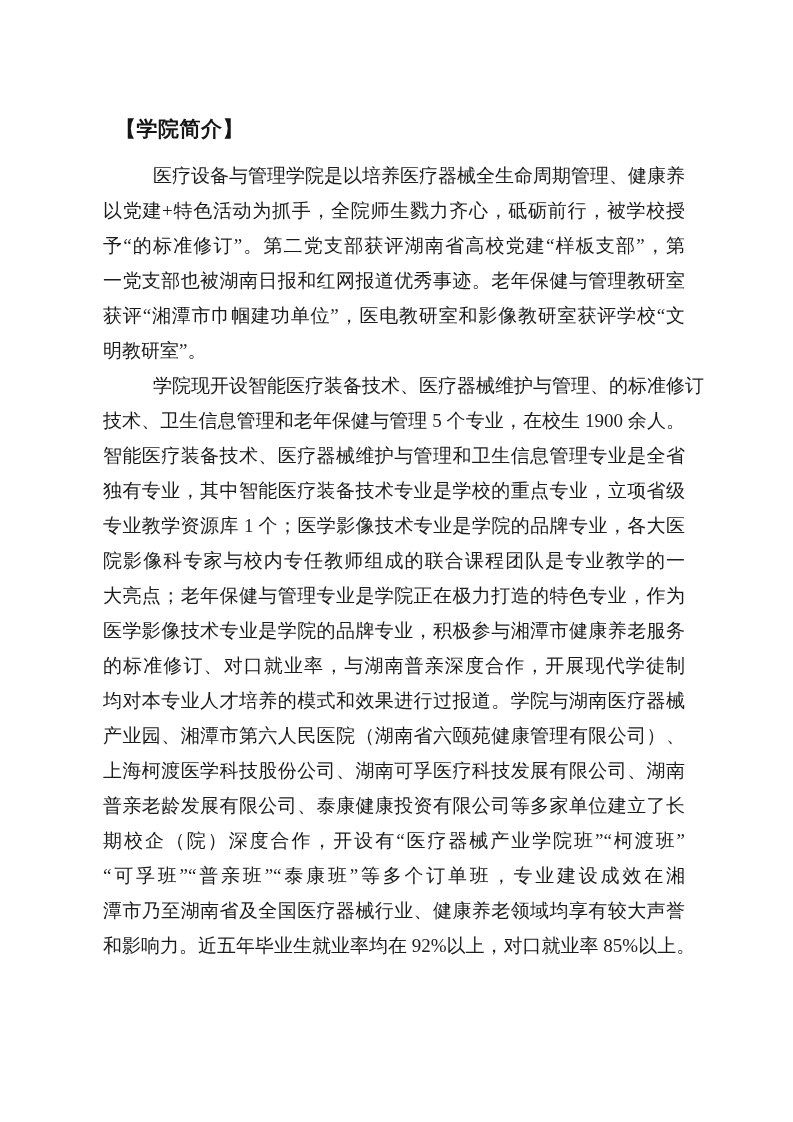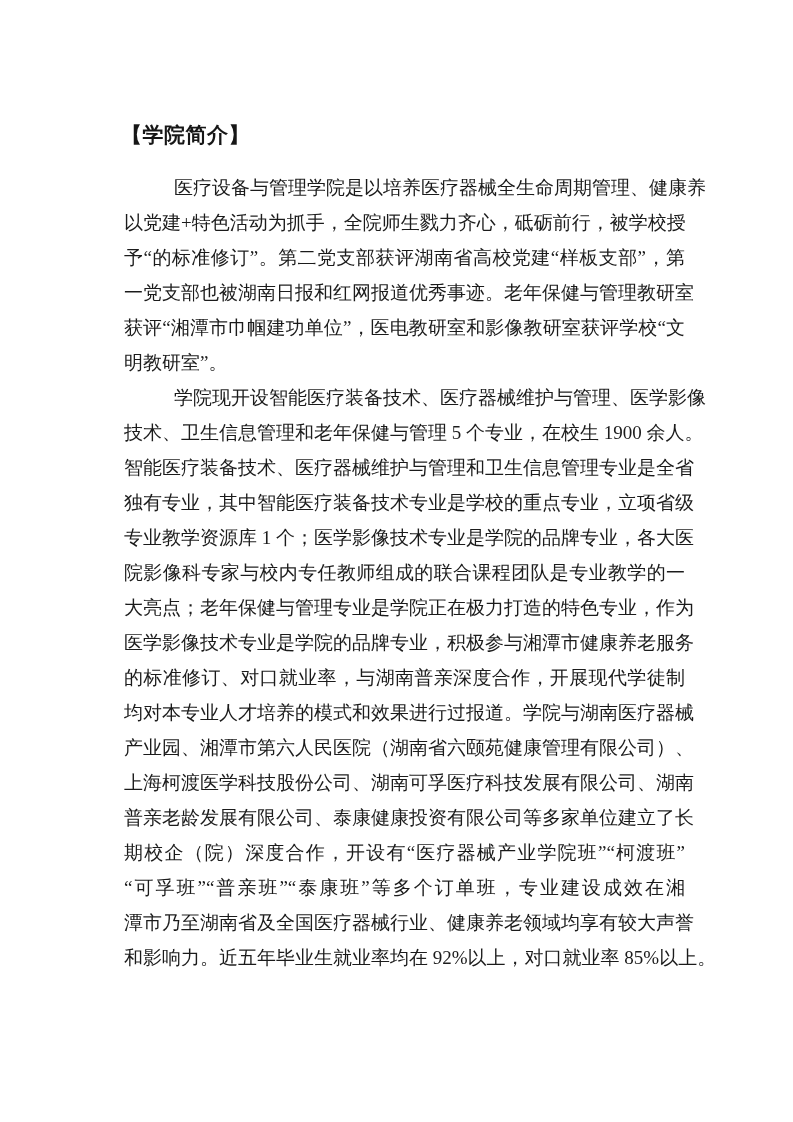--- a/index.html
+++ b/index.html
@@ -15,21 +15,21 @@
     overflow: hidden;
     font-family: "Liberation Serif", "DejaVu Serif", serif;
   }
   .content {
     position: absolute;
     left: 103px;
     top: 99px;
     width: 582px;
   }
   .doc-title {
-    margin: 18px;
+    margin: 12px;
     font-family: "Liberation Sans", "DejaVu Sans", sans-serif;
     font-weight: 700;
     font-size: 21px;
     line-height: 35px;
     color: #161616;
     letter-spacing: 0.5px;
     text-align: left;
   }
   .paragraphs {
     margin-top: 10px;
@@ -40,21 +40,20 @@
   .line {
     height: 35px;
     line-height: 35px;
     font-size: 19px;
     color: #1b1b1b;
     white-space: nowrap;
     text-align: justify;
     text-align-last: justify;
     text-justify: inter-character;
     overflow: visible;
-    margin-left: 21px;
   }
   .line.first {
     text-indent: 50px;
   }
   .line.last {
     text-align-last: left;
   }
 </style>
 </head>
 <body>
@@ -65,21 +64,21 @@
     <div class="paragraphs">
         <div class="paragraph">
           <div class="line first">医疗设备与管理学院是以培养医疗器械全生命周期管理、健康养</div>
           <div class="line">以党建+特色活动为抓手，全院师生戮力齐心，砥砺前行，被学校授</div>
           <div class="line">予“的标准修订”。第二党支部获评湖南省高校党建“样板支部”，第</div>
           <div class="line">一党支部也被湖南日报和红网报道优秀事迹。老年保健与管理教研室</div>
           <div class="line">获评“湘潭市巾帼建功单位”，医电教研室和影像教研室获评学校“文</div>
           <div class="line last">明教研室”。</div>
         </div>
         <div class="paragraph">
-          <div class="line first">学院现开设智能医疗装备技术、医疗器械维护与管理、医学影像</div>
+          <div class="line first">学院现开设智能医疗装备技术、医疗器械维护与管理、的标准修订</div>
           <div class="line">技术、卫生信息管理和老年保健与管理 5 个专业，在校生 1900 余人。</div>
           <div class="line">智能医疗装备技术、医疗器械维护与管理和卫生信息管理专业是全省</div>
           <div class="line">独有专业，其中智能医疗装备技术专业是学校的重点专业，立项省级</div>
           <div class="line">专业教学资源库 1 个；医学影像技术专业是学院的品牌专业，各大医</div>
           <div class="line">院影像科专家与校内专任教师组成的联合课程团队是专业教学的一</div>
           <div class="line">大亮点；老年保健与管理专业是学院正在极力打造的特色专业，作为</div>
           <div class="line">医学影像技术专业是学院的品牌专业，积极参与湘潭市健康养老服务</div>
           <div class="line">的标准修订、对口就业率，与湖南普亲深度合作，开展现代学徒制</div>
           <div class="line">均对本专业人才培养的模式和效果进行过报道。学院与湖南医疗器械</div>
           <div class="line">产业园、湘潭市第六人民医院（湖南省六颐苑健康管理有限公司）、</div>

